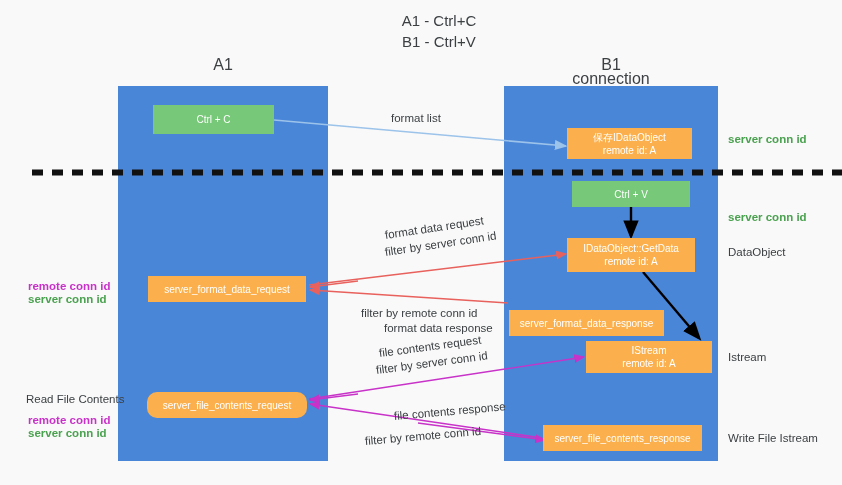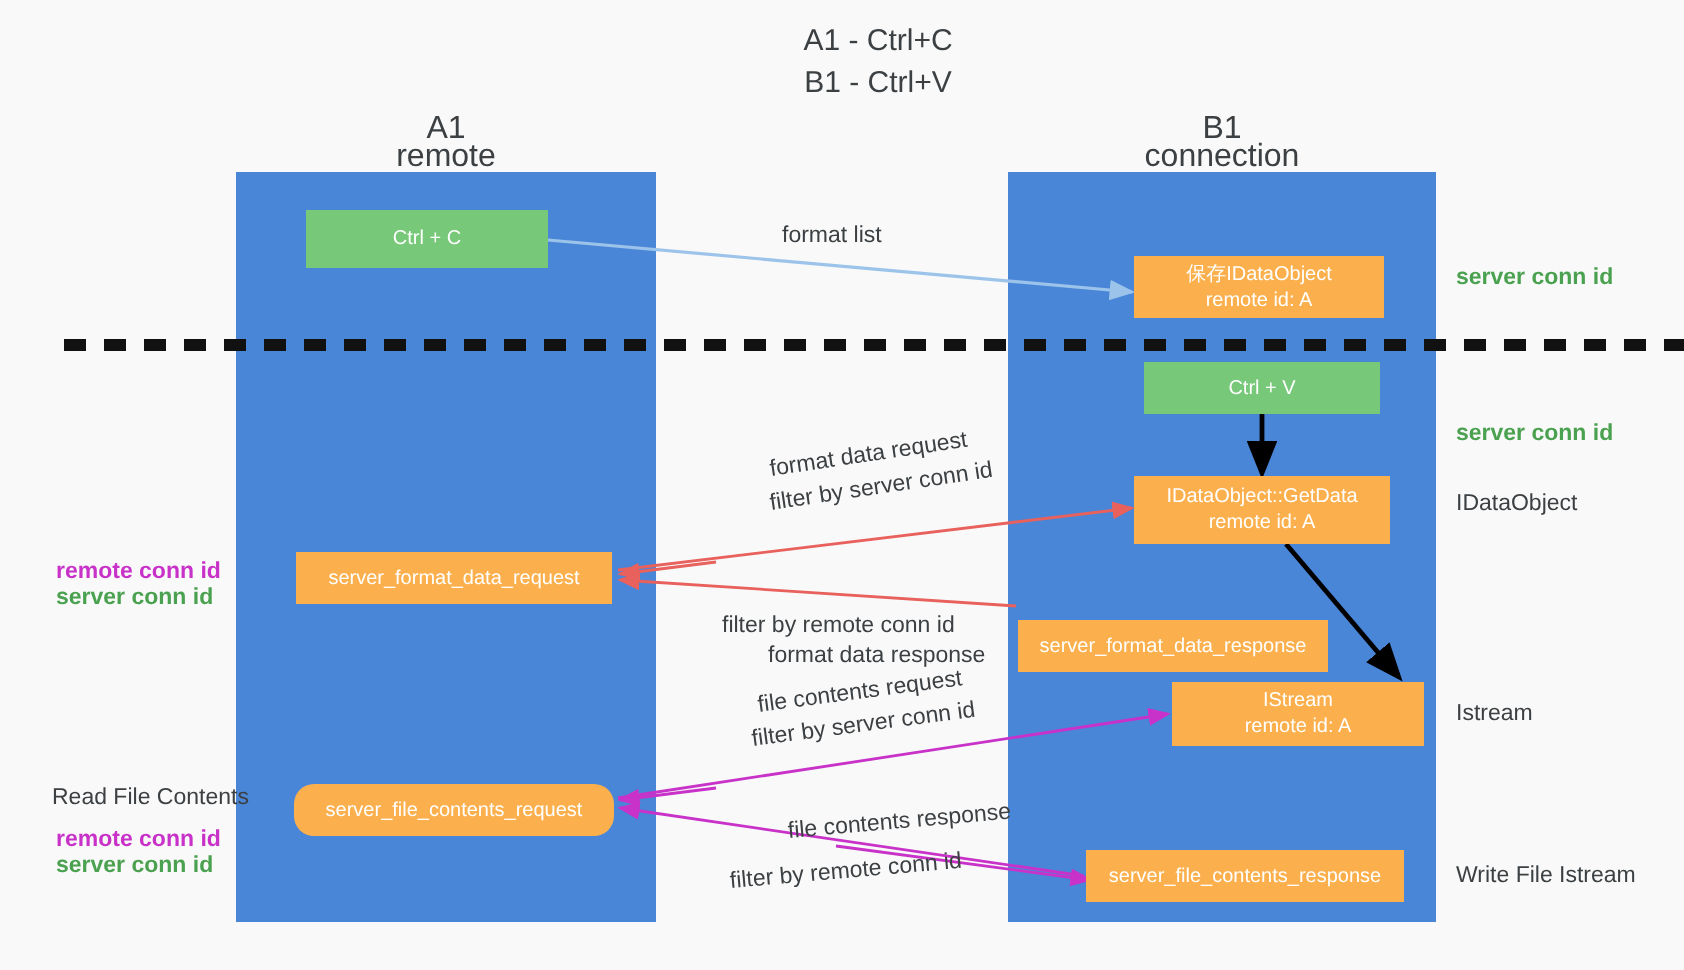--- a/index.html
+++ b/index.html
@@ -128,21 +128,20 @@
     <line x1="14" y1="172.5" x2="828" y2="172.5" stroke="#111111" stroke-width="6" stroke-dasharray="11 9"></line>
   </svg>
 
   <div class="abs title">
     <div>A1 - Ctrl+C</div>
     <div>B1 - Ctrl+V</div>
   </div>
 
   <div class="abs lane-head" style="left:100px; top:58px; width:210px;">
     <span class="l1">A1</span>
-    <span class="l2">remote</span>
   </div>
   <div class="abs lane-head" style="left:486px; top:58px; width:214px;">
     <span class="l1">B1</span>
     <span class="l2">connection</span>
   </div>
 
   <div class="abs box green" style="left:135px; top:105px; width:121px; height:29px;">
     <span class="ln">Ctrl + C</span>
   </div>
 
@@ -217,21 +216,21 @@
     <span class="magenta-b">remote conn id</span>
   </div>
 
   <div class="abs lbl green-b" style="left:710px; top:132px;">
     <span>server conn id</span>
   </div>
   <div class="abs lbl green-b" style="left:710px; top:210px;">
     <span>server conn id</span>
   </div>
   <div class="abs lbl right-note" style="left:710px; top:245px;">
-    <span>IDataObject</span>
+    <span>DataObject</span>
   </div>
   <div class="abs lbl right-note" style="left:710px; top:350px;">
     <span>Istream</span>
   </div>
   <div class="abs lbl right-note" style="left:710px; top:431px;">
     <span>Write File Istream</span>
   </div>
 
   <div class="abs lbl magenta-b" style="left:10px; top:279px;">
     <span>remote conn id</span>

